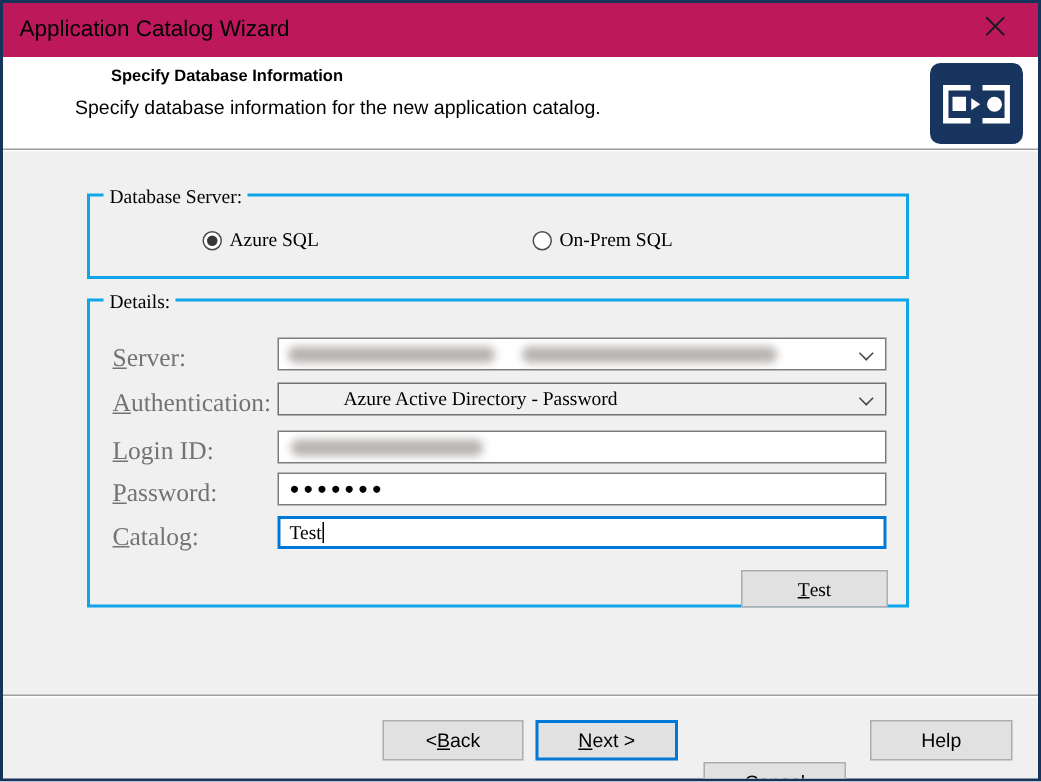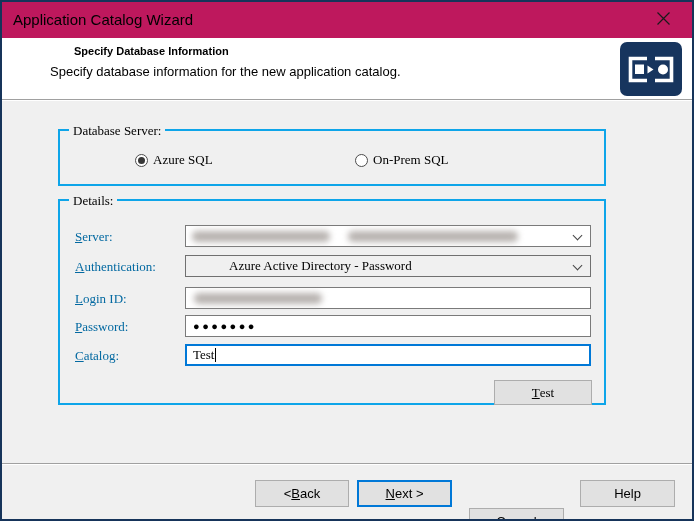--- a/index.html
+++ b/index.html
@@ -44,21 +44,21 @@
     width:13px; height:13px; border:1px solid #4c4c4c; border-radius:50%;
     background:#fff; position:relative; flex:none;
   }
   .radio-circle.selected::after {
     content:""; position:absolute; left:2px; top:2px; right:2px; bottom:2px;
     border-radius:50%; background:#373737;
   }
   .radio-label { font-size:13px; color:#000; margin-left:5px; white-space:nowrap; }
 
   
-  .field-label { position:absolute; left:15px; font-size:13px; color:#0369a1; white-space:nowrap; }
+  .field-label { position:absolute; left:15px; font-size:17px; color:#737373; white-space:nowrap; }
   .field {
     position:absolute; left:125px; width:406px; height:22px;
     border:1px solid #7a7a7a; background:#ffffff;
     display:flex; align-items:center; font-size:13px; color:#000;
     padding:0 22px 0 7px; position:absolute;
   }
   .combobox { background:#ffffff; }
   .combobox.list-style { background:#f0f0f0; border-color:#707070; }
   .chevron {
     position:absolute; right:9px; top:6px; width:7px; height:7px;

